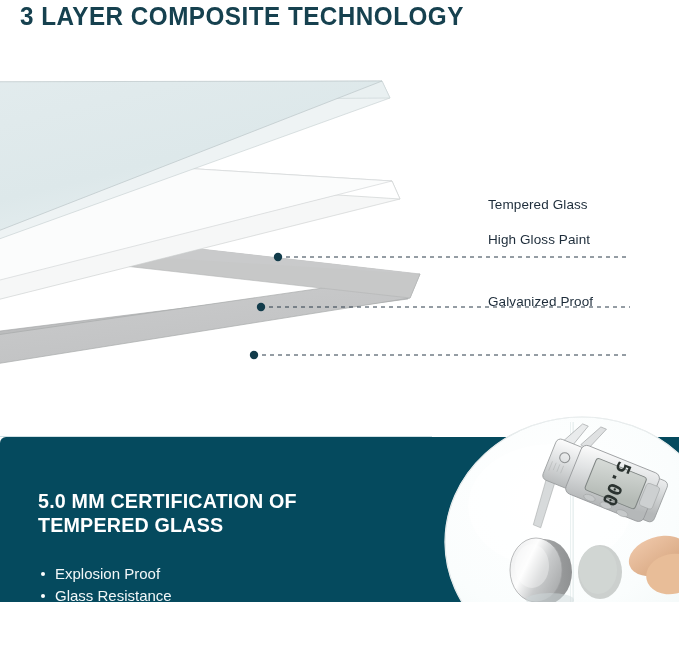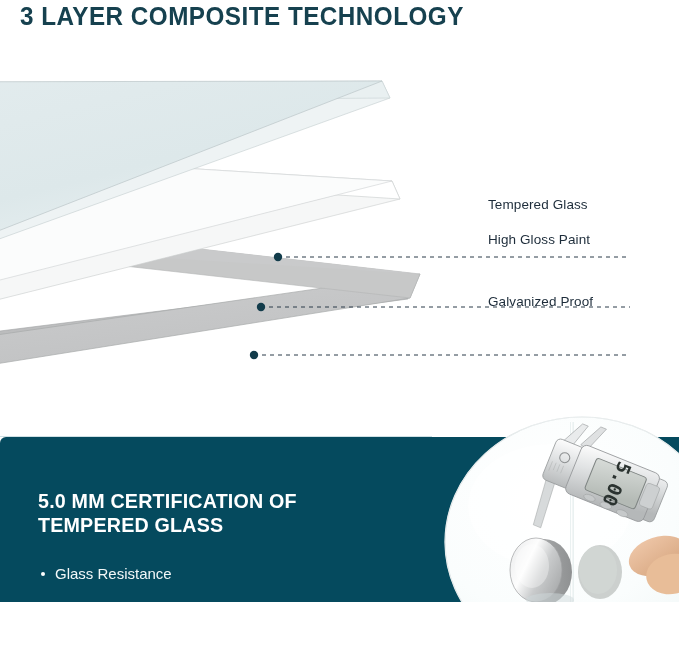--- a/index.html
+++ b/index.html
@@ -197,20 +197,24 @@
 
   <div id="panel-top-rule"></div>
 
   <div id="bottom-panel">
     <div id="panel-heading">
       <span class="hl">5.0 MM CERTIFICATION OF</span>
       <span class="hl">TEMPERED GLASS</span>
     </div>
 
     <ul id="bullet-list">
+      <li>
+        <span class="dot"></span>
+        <span>Explosion Proof</span>
+      </li>
       <li>
         <span class="dot"></span>
         <span>Glass Resistance</span>
       </li>
     </ul>
   </div>
 
   <div id="photo">
     <svg width="247" height="235" viewBox="0 0 247 235" xmlns="http://www.w3.org/2000/svg">
       <defs>

